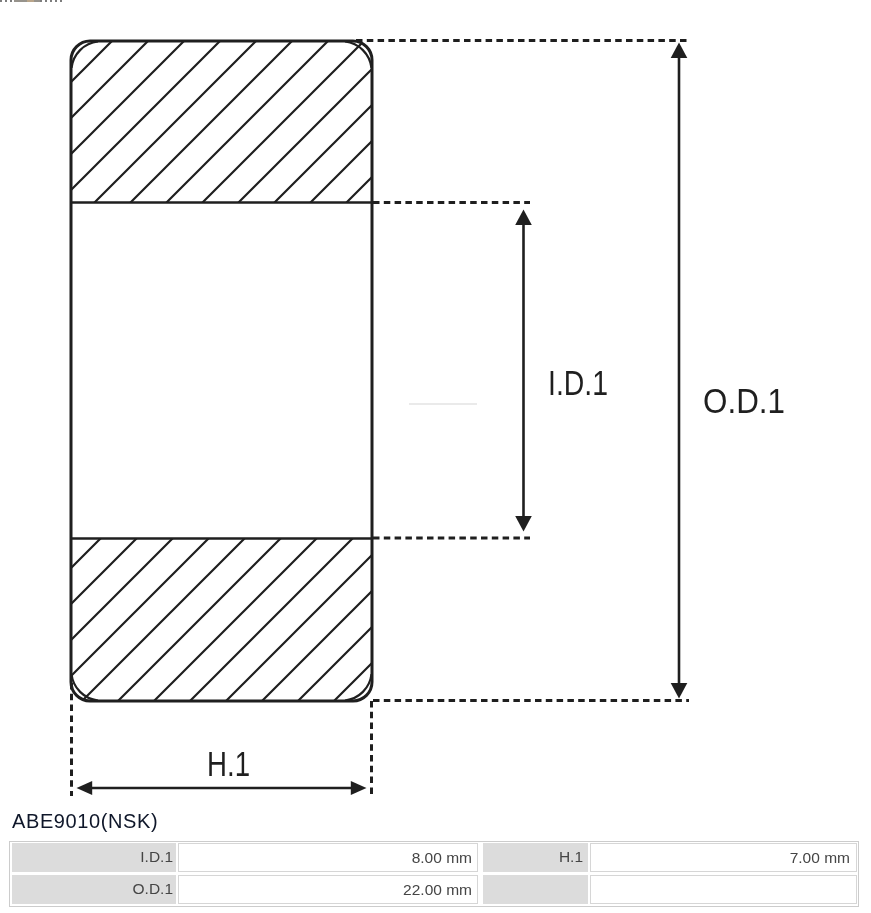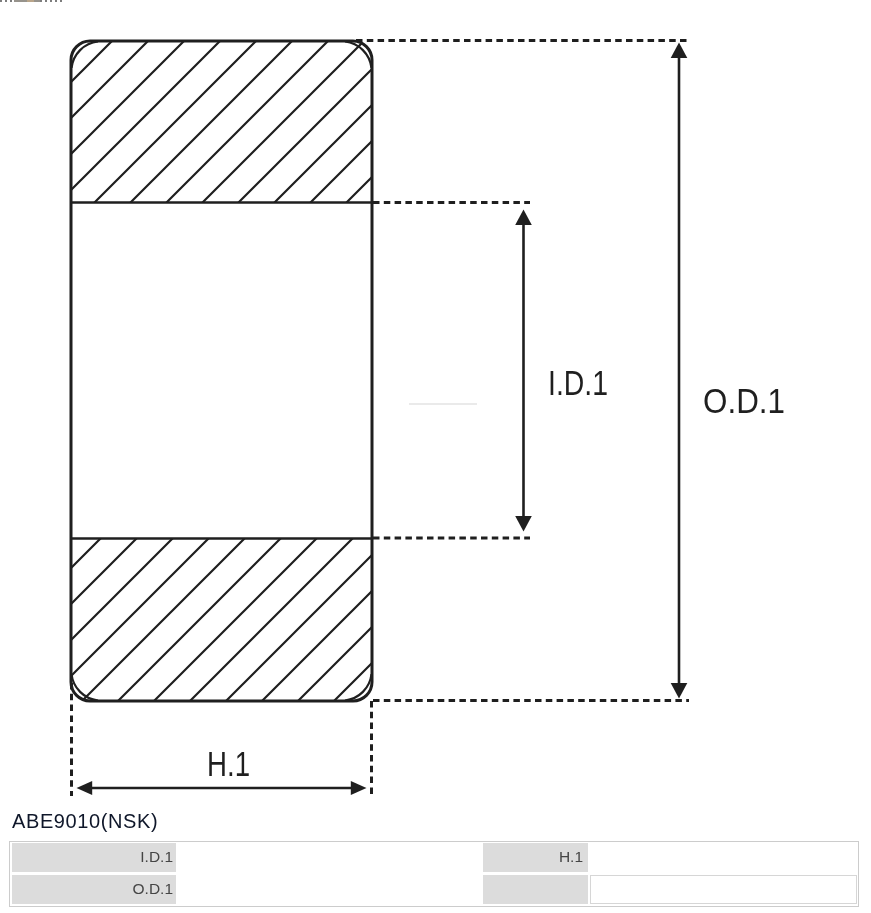--- a/index.html
+++ b/index.html
@@ -115,23 +115,26 @@
     <text x="207" y="776" font-size="35" fill="#1f1f1f" textLength="43" lengthAdjust="spacingAndGlyphs">H.1</text>
   </g>
 </svg>
 
 <div style="position:absolute;left:12px;top:810px;font-size:20px;letter-spacing:0.6px;color:#0f172a;">ABE9010(NSK)</div>
 
 <div style="position:absolute;left:9px;top:841px;width:848px;height:64px;border:1px solid #cccccc;background:#ffffff;">
 
   <div class="cell gray" style="left:2px;top:1px;width:164px;height:29px;padding-right:3px;">I.D.1</div>
 
+  <div class="cell white" style="left:168px;top:1px;width:300px;height:29px;padding-right:5px;">8.00 mm</div>
 
   <div class="cell gray" style="left:473px;top:1px;width:105px;height:29px;padding-right:5px;">H.1</div>
 
+  <div class="cell white" style="left:580px;top:1px;width:267px;height:29px;padding-right:6px;">7.00 mm</div>
 
   <div class="cell gray" style="left:2px;top:33px;width:164px;height:29px;padding-right:3px;">O.D.1</div>
 
+  <div class="cell white" style="left:168px;top:33px;width:300px;height:29px;padding-right:5px;">22.00 mm</div>
 
   <div class="cell gray" style="left:473px;top:33px;width:105px;height:29px;"></div>
 
   <div class="cell white" style="left:580px;top:33px;width:267px;height:29px;"></div>
 </div>
 
 </body></html>

